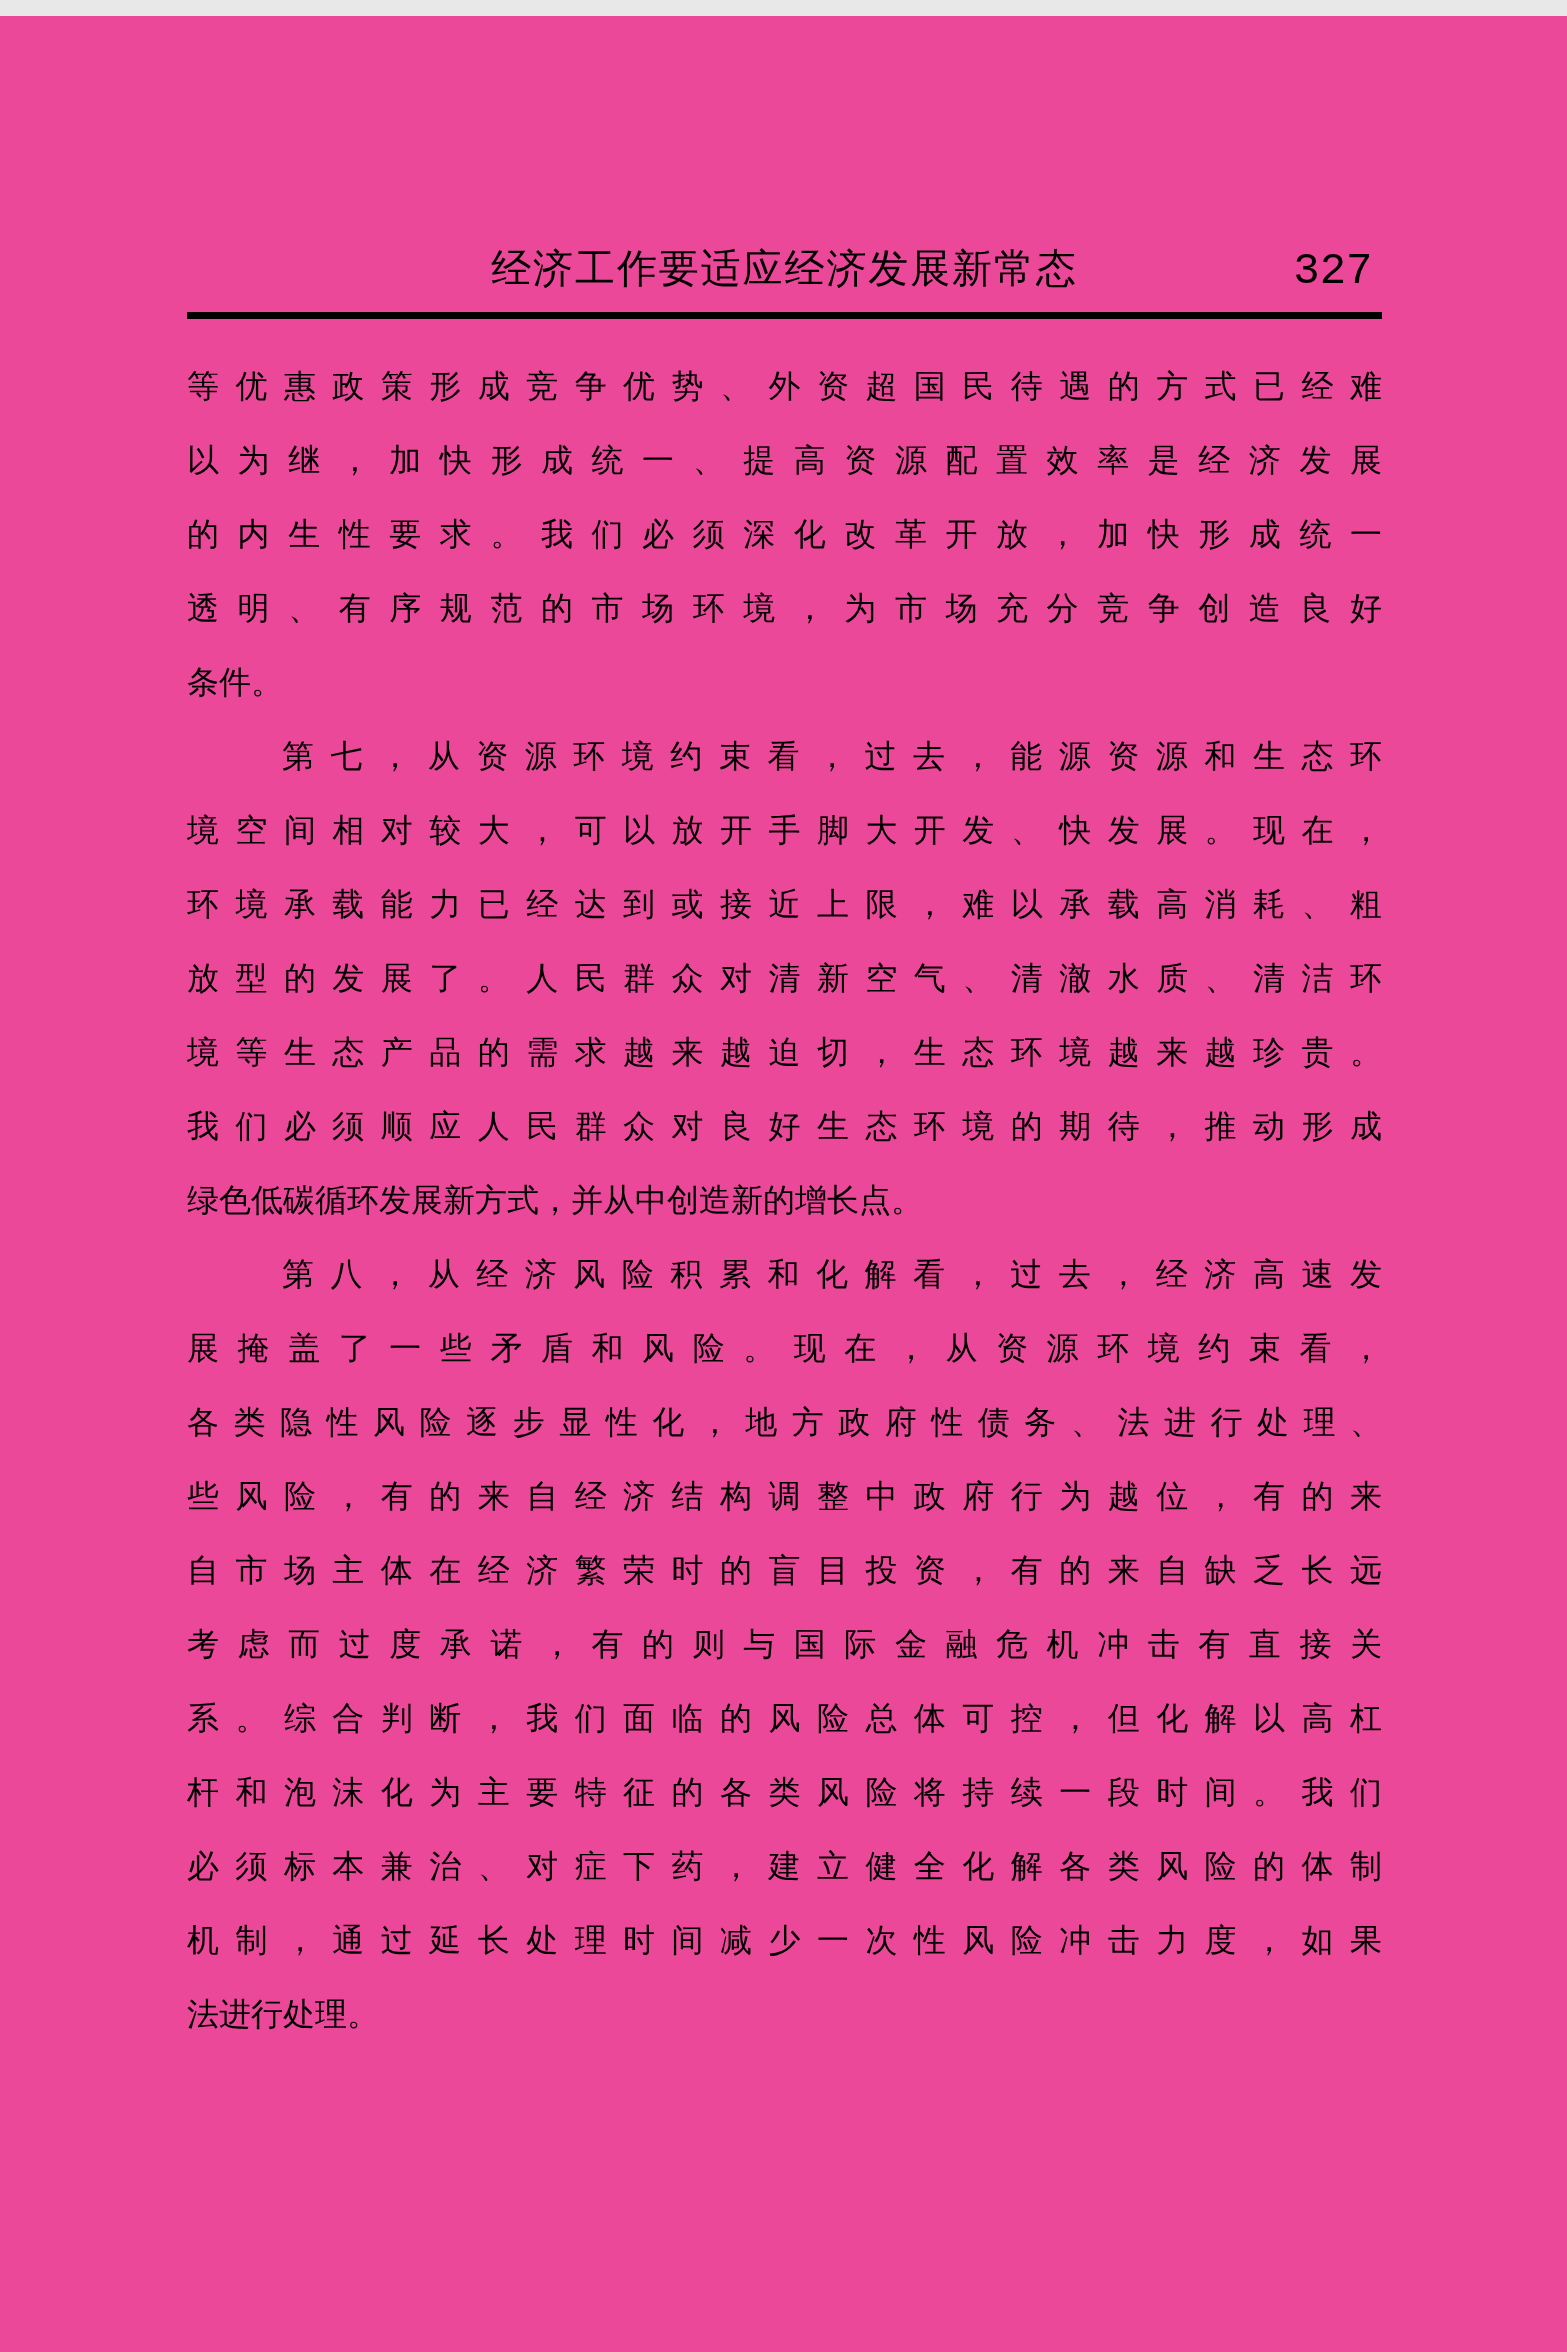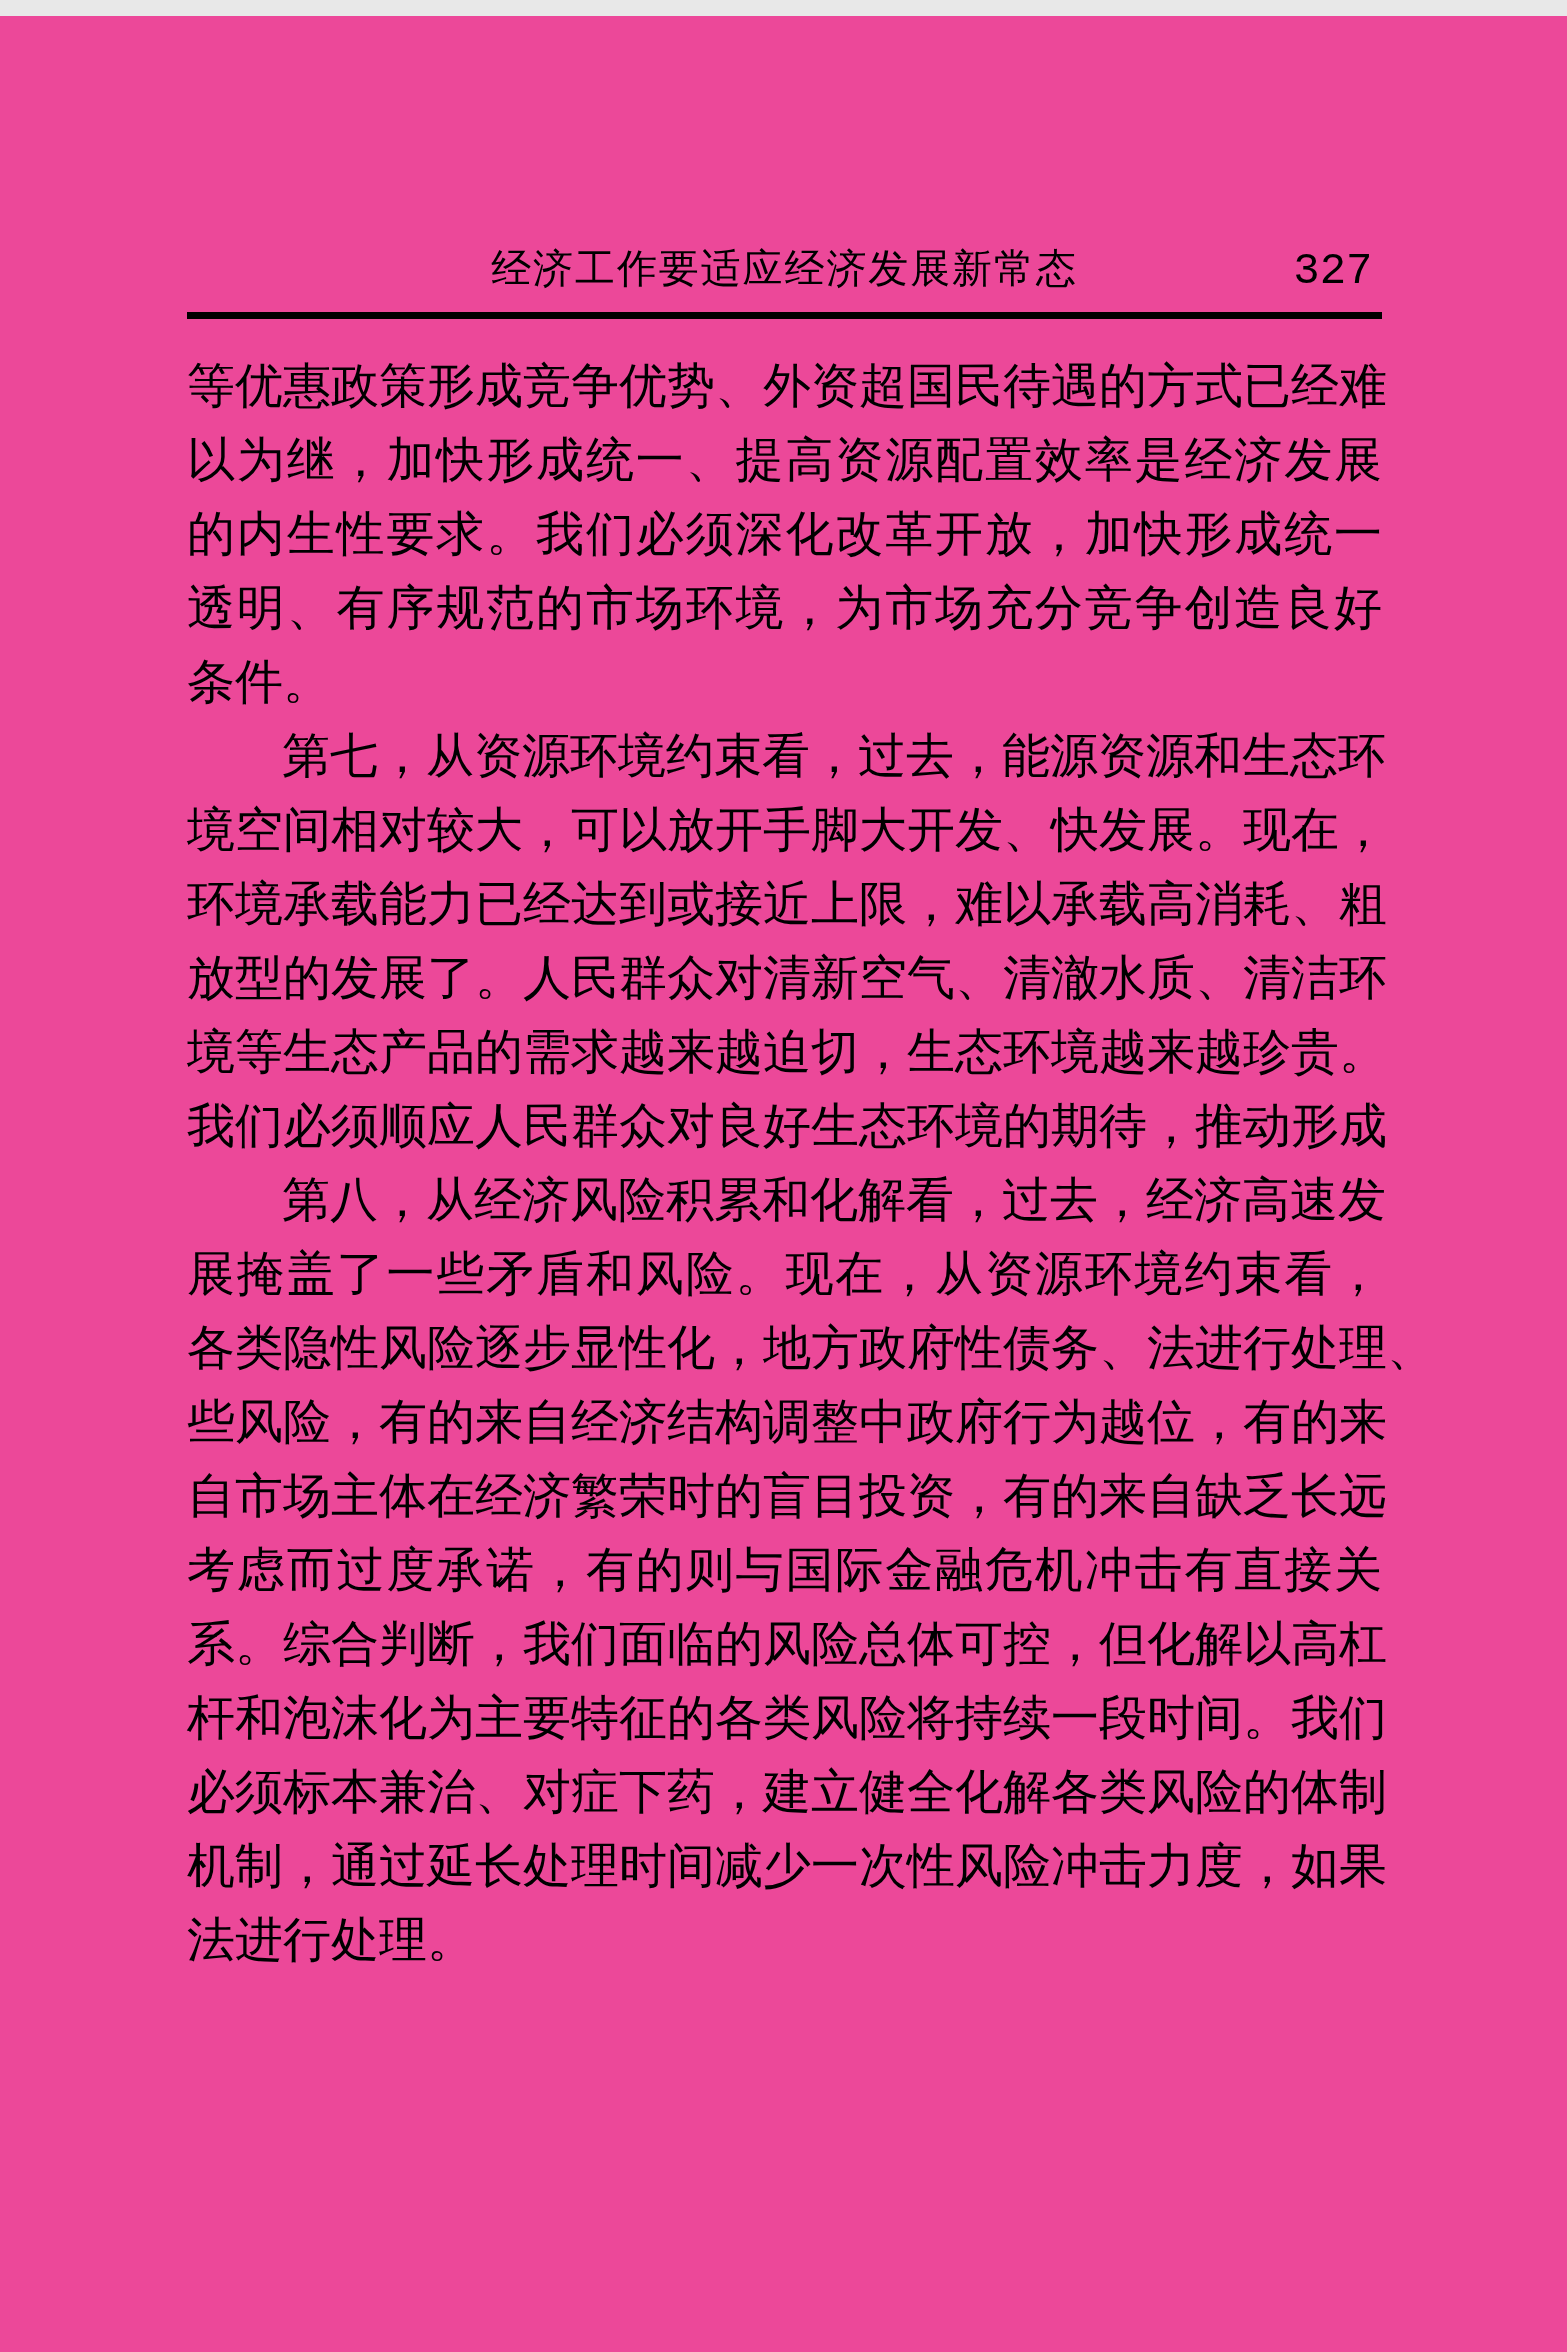--- a/index.html
+++ b/index.html
@@ -46,21 +46,21 @@
     top: 296px;
     width: 1195px;
     height: 6.7px;
     background: #000000;
   }
   .body {
     position: absolute;
     left: 187px;
     top: 336px;
     width: 1195px;
-    font-size: 48px;
+    font-size: 32px;
   }
   .line {
     height: 74px;
     line-height: 74px;
     text-align: justify;
     text-align-last: justify;
     white-space: nowrap;
   }
   .line.indent {
     padding-left: 95px;
@@ -88,20 +88,21 @@
     <div class="line">的内生性要求。我们必须深化改革开放，加快形成统一</div>
     <div class="line">透明、有序规范的市场环境，为市场充分竞争创造良好</div>
     <div class="line last">条件。</div>
 
     <div class="line indent">第七，从资源环境约束看，过去，能源资源和生态环</div>
     <div class="line">境空间相对较大，可以放开手脚大开发、快发展。现在，</div>
     <div class="line">环境承载能力已经达到或接近上限，难以承载高消耗、粗</div>
     <div class="line">放型的发展了。人民群众对清新空气、清澈水质、清洁环</div>
     <div class="line">境等生态产品的需求越来越迫切，生态环境越来越珍贵。</div>
     <div class="line">我们必须顺应人民群众对良好生态环境的期待，推动形成</div>
+    <div class="line last">绿色低碳循环发展新方式，并从中创造新的增长点。</div>
 
     <div class="line indent">第八，从经济风险积累和化解看，过去，经济高速发</div>
     <div class="line">展掩盖了一些矛盾和风险。现在，从资源环境约束看，</div>
     <div class="line">各类隐性风险逐步显性化，地方政府性债务、法进行处理、</div>
     <div class="line">些风险，有的来自经济结构调整中政府行为越位，有的来</div>
     <div class="line">自市场主体在经济繁荣时的盲目投资，有的来自缺乏长远</div>
     <div class="line">考虑而过度承诺，有的则与国际金融危机冲击有直接关</div>
     <div class="line">系。综合判断，我们面临的风险总体可控，但化解以高杠</div>
     <div class="line">杆和泡沫化为主要特征的各类风险将持续一段时间。我们</div>
     <div class="line">必须标本兼治、对症下药，建立健全化解各类风险的体制</div>

